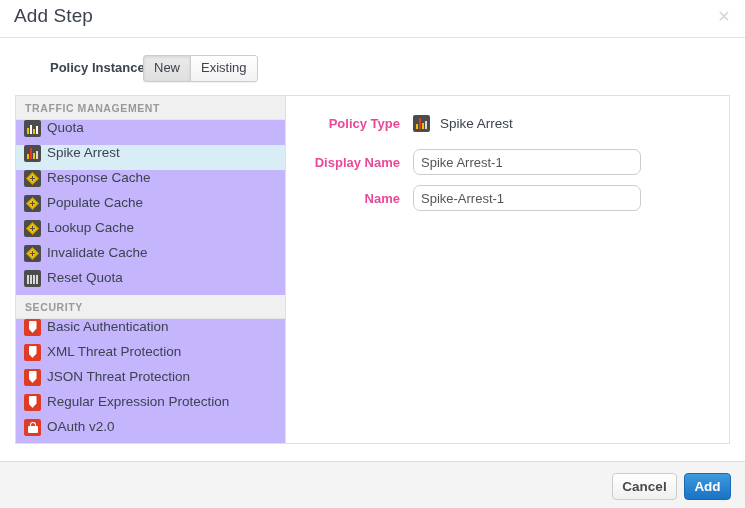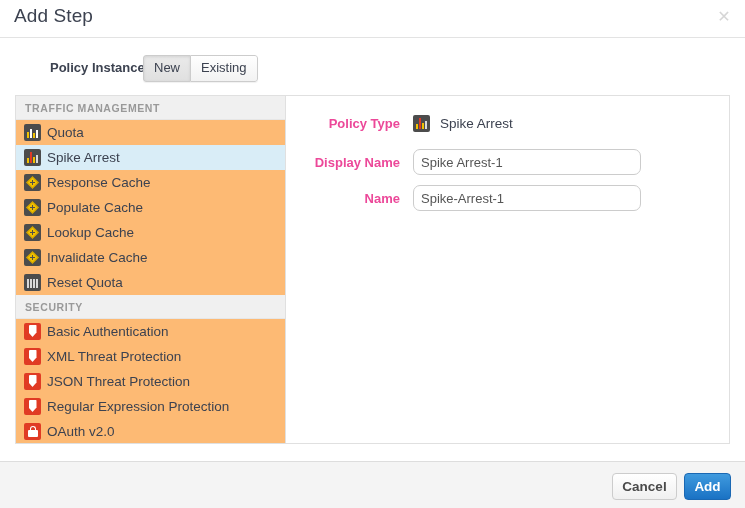--- a/index.html
+++ b/index.html
@@ -94,38 +94,38 @@
     border: 1px solid #e0e0e0;
     box-sizing: border-box;
     display: flex;
     background: #ffffff;
   }
   .sidebar {
     width: 270px;
     height: 100%;
     border-right: 1px solid #e0e0e0;
     box-sizing: border-box;
-    background: #fdba74;
+    background: #c4b5fd;
     overflow: hidden;
   }
   .section-header {
     background: #f0f0f0;
     font-size: 10.5px;
     font-weight: bold;
     letter-spacing: 0.6px;
     color: #999999;
     padding: 6px 0 6px 9px;
     box-sizing: border-box;
     height: 24px;
     border-bottom: 1px solid #e6e6e6;
   }
   .nav-item {
     height: 25px;
     display: flex;
-    align-items: center;
+    align-items: flex-start;
     padding-left: 8px;
     font-size: 13.5px;
     color: #3c4250;
     cursor: pointer;
     box-sizing: border-box;
   }
   .nav-item.selected {
     background: #d9edf7;
   }
   .nav-label {

